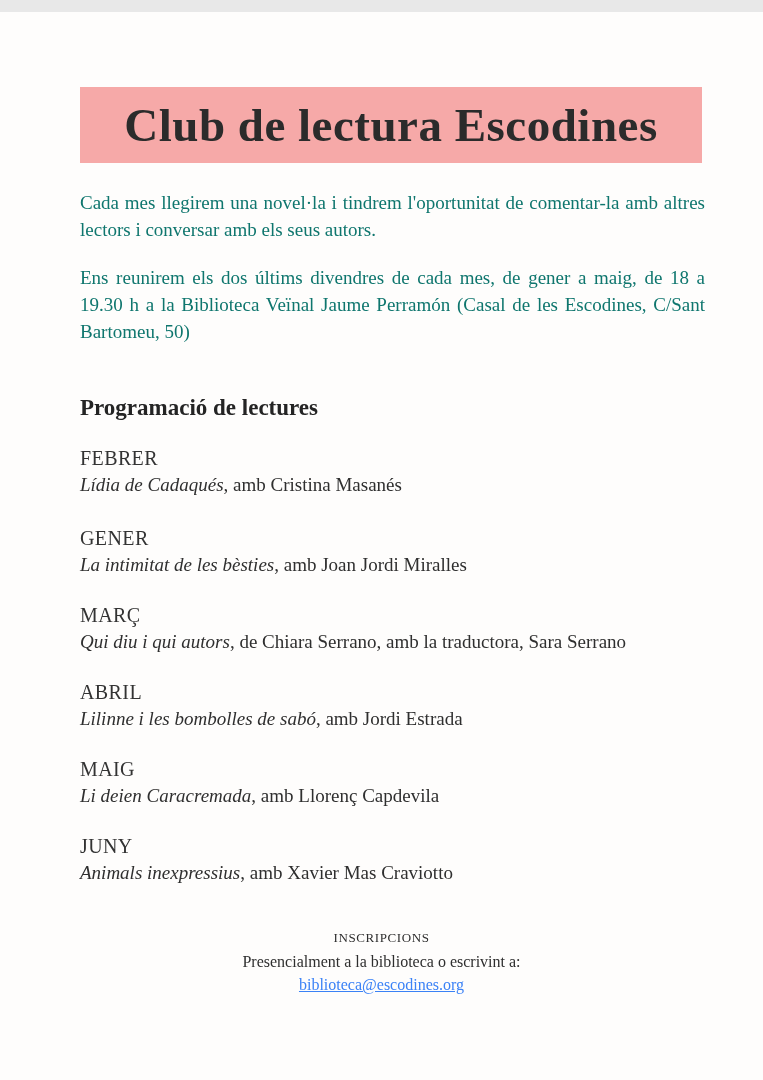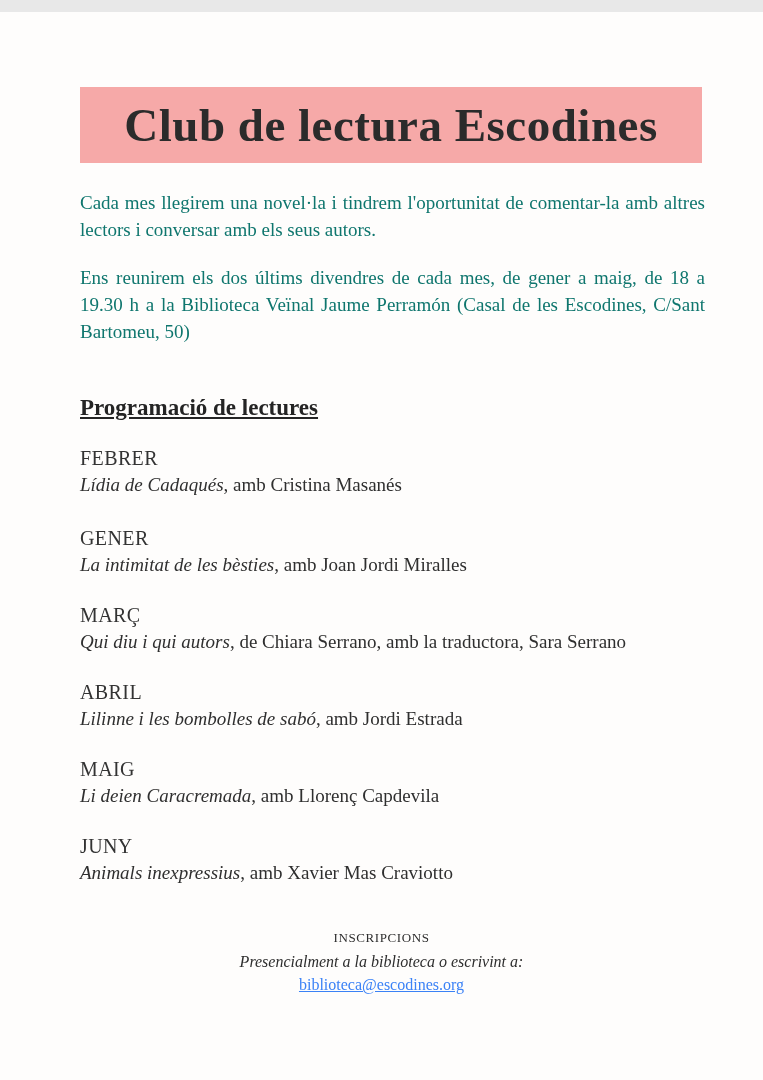--- a/index.html
+++ b/index.html
@@ -43,21 +43,20 @@
     text-align: justify;
     color: #0f766e;
   }
   .para1 { margin: 26px 0 0 0; }
   .para2 { margin: 21px 0 0 0; }
   .program-heading {
     margin: 50px 0 0 0;
     font-size: 23px;
     font-weight: bold;
     color: #242424;
-    text-decoration: underline;
   }
   .month-block { margin-top: 24px; }
   .month-block.first { margin-top: 27px; }
   .month {
     font-size: 20px;
     line-height: 26px;
     letter-spacing: 0.4px;
     color: #333333;
   }
   .entry {
@@ -72,21 +71,20 @@
   }
   .insc-heading {
     font-size: 13px;
     letter-spacing: 0.6px;
     color: #2e2e2e;
   }
   .insc-line {
     margin-top: 7px;
     font-size: 16px;
     color: #2e2e2e;
-    font-style: italic;
   }
   .email-row { margin-top: 5px; }
   .email-link {
     font-size: 16px;
     color: #3a4a9c;
     text-decoration: underline;
     display: inline-block;
   }
 </style>
 </head>

